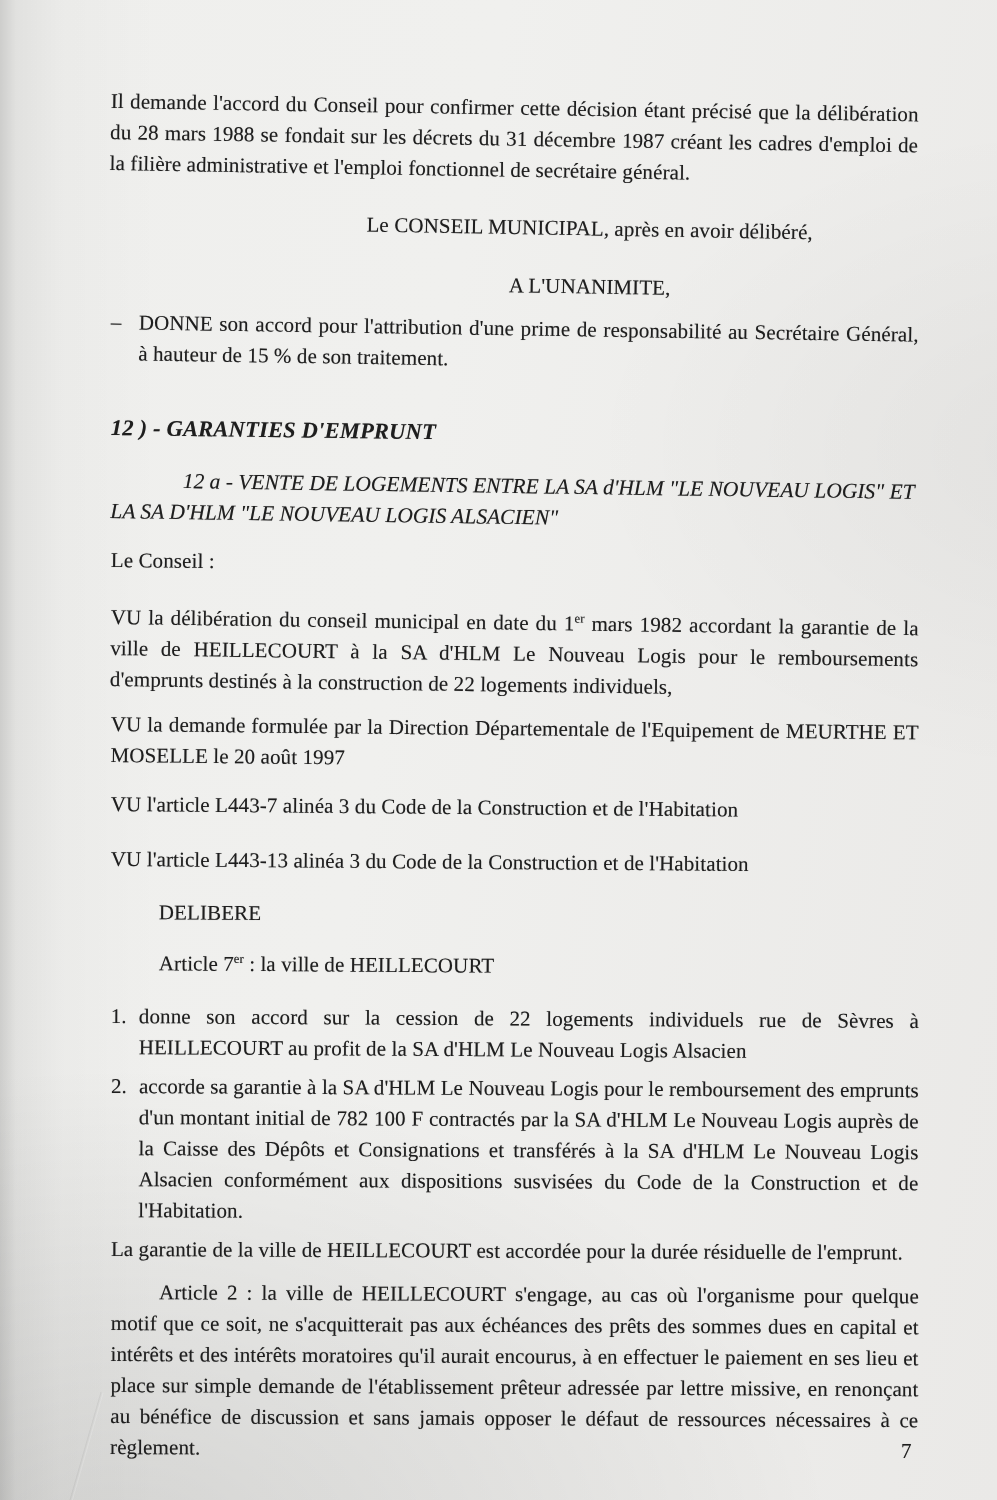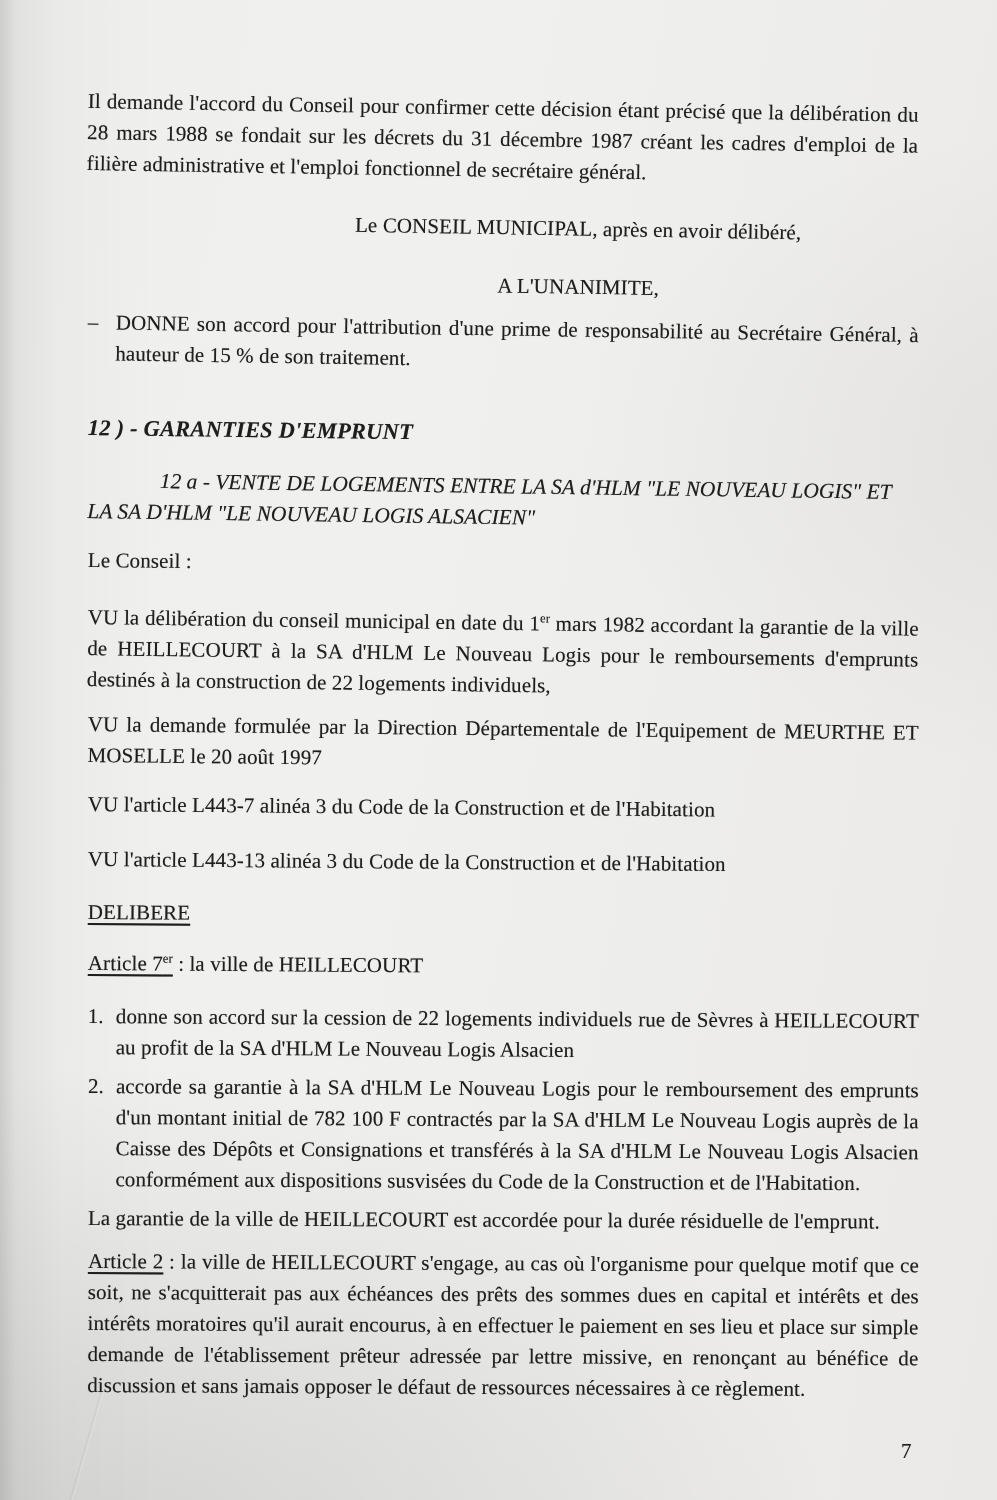--- a/index.html
+++ b/index.html
@@ -28,21 +28,21 @@
     left: 84px;
     bottom: -10px;
     width: 3px;
     height: 120px;
     transform: rotate(16deg);
     background: linear-gradient(90deg, rgba(0,0,0,0.07), rgba(255,255,255,0.25));
   }
   .doc {
     position: relative;
     box-sizing: border-box;
-    padding: 86px 78px 0 88px;
+    padding: 86px 78px 0 111px;
     text-shadow: 0 0 0.7px rgba(25,25,25,0.45);
   }
   .para {
     margin: 0;
     font-size: 21px;
     line-height: 31px;
     letter-spacing: 0.1px;
   }
   .just { text-align: justify; }
   .rot { transform: rotate(var(--r, 0deg)); transform-origin: 0 0; }
@@ -69,23 +69,23 @@
     letter-spacing: 0.2px;
   }
   .heading-sub {
     margin: 0;
     font-size: 21.5px;
     line-height: 31px;
     font-style: italic;
     text-indent: 72px;
   }
   .u {
-    text-decoration: underline;
     text-underline-offset: 4px;
     text-decoration-thickness: 1.5px;
+    margin-left: 48px;
   }
   sup {
     font-size: 0.6em;
     line-height: 0;
     vertical-align: super;
   }
   .page-number {
     position: absolute;
     top: 1437px;
     left: 901px;

